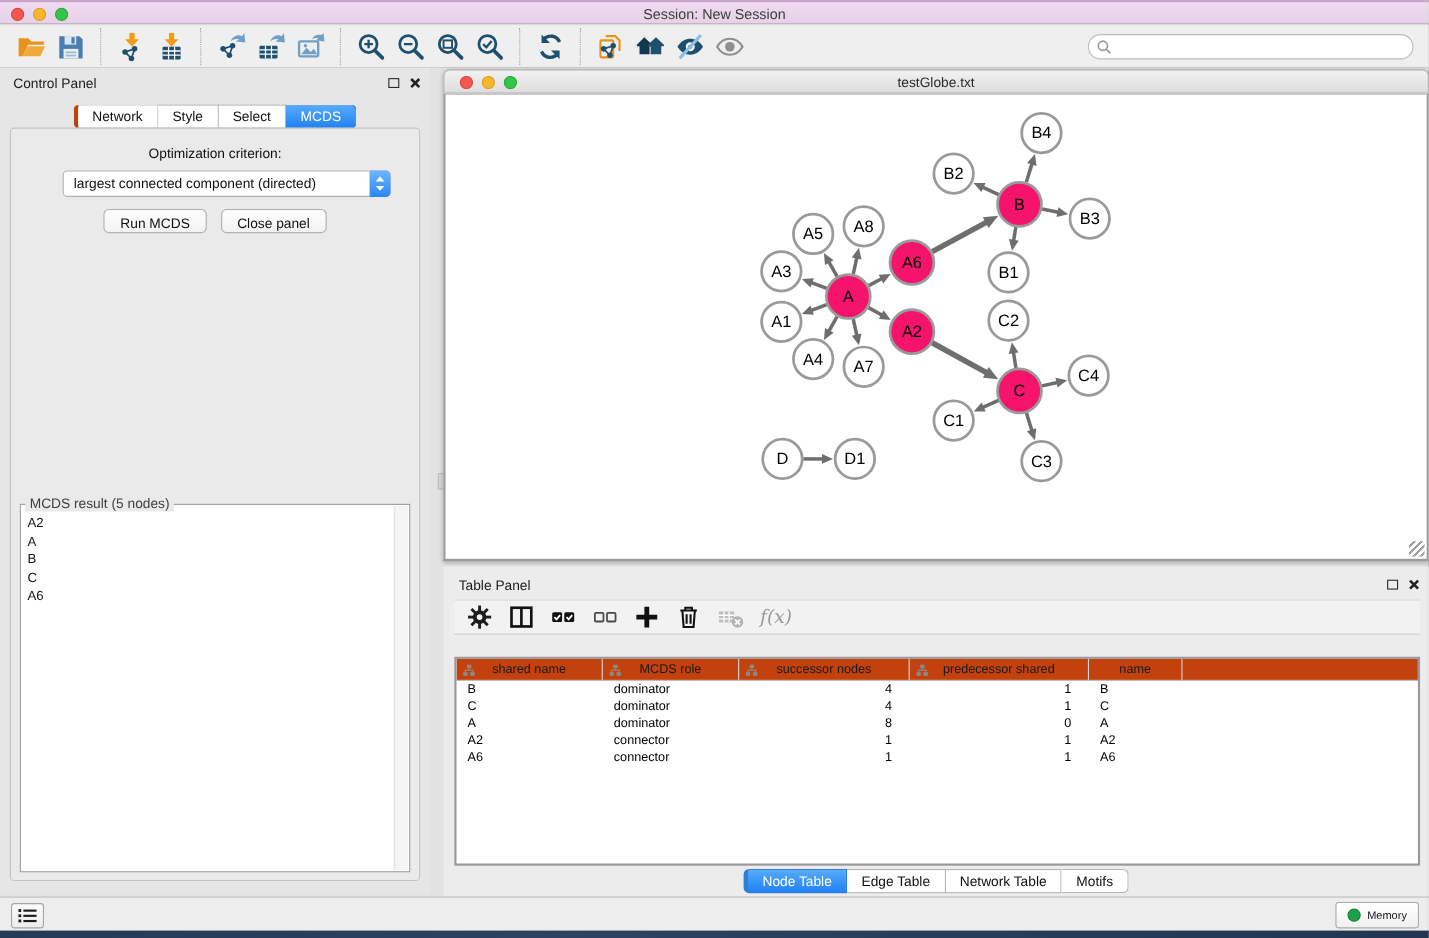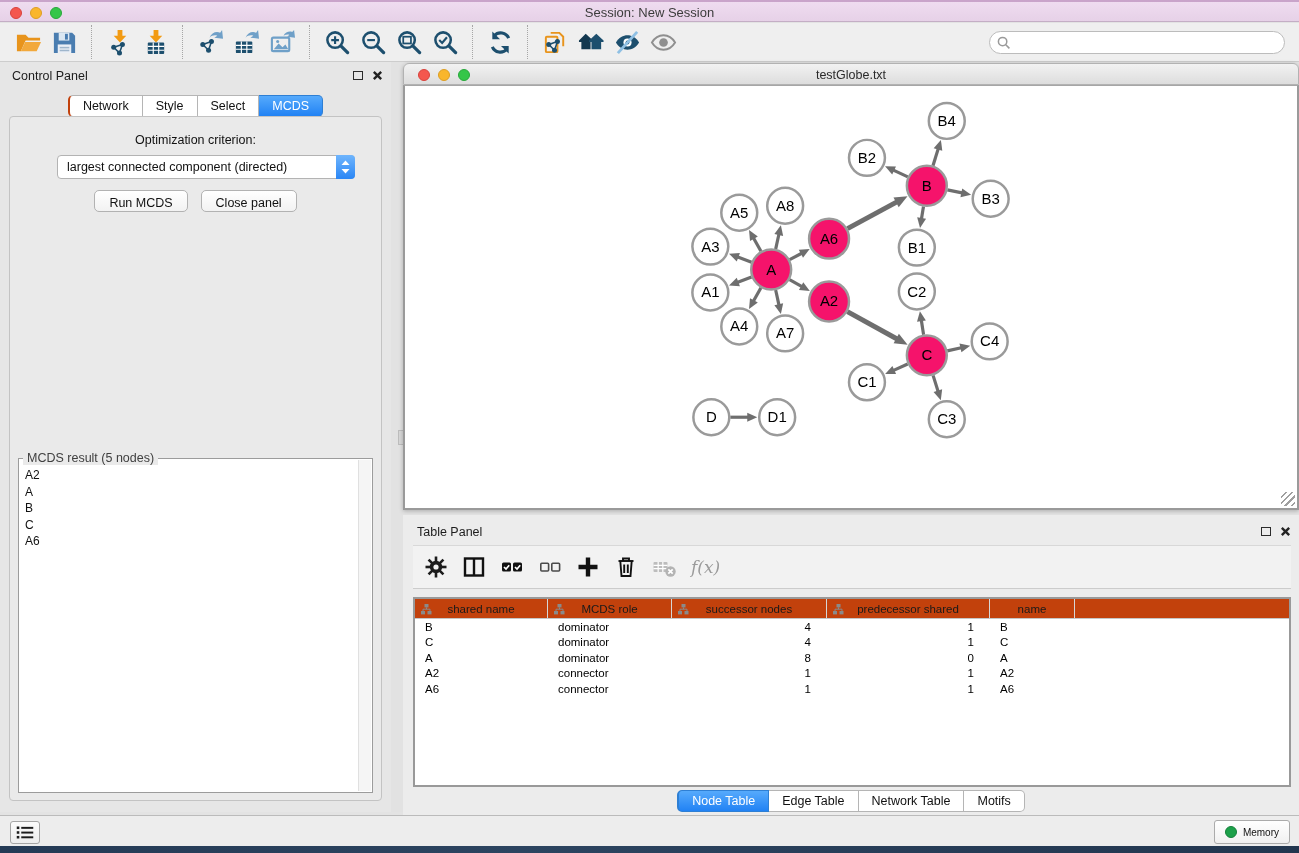--- a/index.html
+++ b/index.html
@@ -32,21 +32,21 @@
   .cpanel { position:absolute; left:0; top:62px; width:391px; height:750px; background:#e6e6e6; }
   .panel-head { position:absolute; left:0; right:0; top:0; height:28px; }
   .panel-head .ptitle { position:absolute; left:12px; top:7px; font-size:12.5px; color:#1c1c1c; }
   .panel-icons { position:absolute; right:8px; top:8px; display:flex; gap:9px; align-items:center; }
   .float-ic { width:10px; height:9px; border:1.6px solid #2b2b2b; }
   .close-ic { width:11px; height:11px; }
   .cp-tabs { position:absolute; top:33px; left:0; right:0; display:flex; justify-content:center; }
   .seg { display:flex; }
   .seg .tab { height:22px; padding:3px 13px 0 13px; font-size:12.5px; color:#111; background:#fff;
     border:1px solid #b5b5b5; border-left:none; }
-  .seg .tab:first-child { border-left:2px solid #c2410c; border-radius:5px 0 0 5px; }
+  .seg .tab:first-child { border-left:4px solid #c2410c; border-radius:5px 0 0 5px; }
   .seg .tab:last-child { border-radius:0 5px 5px 0; }
   .seg .tab.active { background:linear-gradient(#56aafc,#2182f4); color:#fff; border-color:#2e7fd4; }
   .cp-box { position:absolute; top:54px; left:9px; right:9px; bottom:11px; background:#eaeaea;
     border:1px solid #c3c3c3; border-radius:4px; }
   .opt-label { position:absolute; top:16px; left:0; right:0; text-align:center; font-size:12.5px; color:#111; }
   .dropdown { position:absolute; top:38px; left:47px; right:26px; height:24px; background:#fff;
     border:1px solid #b3b3b3; border-radius:4px; }
   .dropdown .ddval { position:absolute; left:9px; top:4px; font-size:12.5px; color:#111; }
   .dd-step { position:absolute; right:-1px; top:-1px; width:19px; height:24px; border-radius:0 4px 4px 0;
     background:linear-gradient(#6fb5fd,#2a86f5); }
@@ -70,21 +70,21 @@
     border:1px solid #b2b2b2; border-radius:6px 6px 0 0; }
   .nw-title .title { position:absolute; left:0; right:0; top:4px; text-align:center; font-size:12.5px; color:#2a2a2a; }
   .nw-title .lights { left:14px; top:5px; }
   .nw-canvas { position:absolute; left:0; right:0; top:22px; bottom:0; background:#fff; border:2px solid #9a9a9a; border-top:1px solid #a6a6a6; }
   .nw-canvas svg.graph { width:100%; height:100%; display:block; }
   .corner-grip { position:absolute; right:2px; bottom:2px; width:14px; height:14px;
     background:repeating-linear-gradient(135deg, transparent 0 3px, #9f9f9f 3px 4.5px); }
 
   
   .tpanel { position:absolute; left:403px; top:515px; width:896px; height:300px; background:#ececec; }
-  .tp-toolbar { position:absolute; left:10px; right:8px; top:30px; height:44px; background:#f2f2f2;
+  .tp-toolbar { position:absolute; left:10px; right:8px; top:30px; height:32px; background:#f2f2f2;
     border-top:1px solid #d8d8d8; border-bottom:1px solid #cccccc; display:flex; align-items:center; gap:8px; padding:0 8px; }
   .tp-toolbar .tbtn { width:30px; height:30px; }
   .tp-toolbar .tbtn svg { width:24px; height:24px; }
   .fx { font-family:"DejaVu Serif", serif; font-style:italic; font-size:17px; color:#9a9a9a; padding-left:4px; }
   .tbl { position:absolute; left:10px; right:8px; top:82px; bottom:28px; background:#fff; border:2px solid #999; overflow:hidden; }
   .thead { display:flex; height:20px; background:#c2410c; border-bottom:1px solid #c6c6c6; }
   .th { position:relative; font-size:11.5px; color:#1a1a1a; text-align:center; padding-top:4px; border-right:1px solid #d6d6d6; }
   .th svg { position:absolute; left:6px; top:5px; width:11px; height:11px; }
   .trow { display:flex; height:15.5px; }
   .td { font-size:11.5px; color:#000; padding-top:1.5px; white-space:nowrap; overflow:hidden; }

